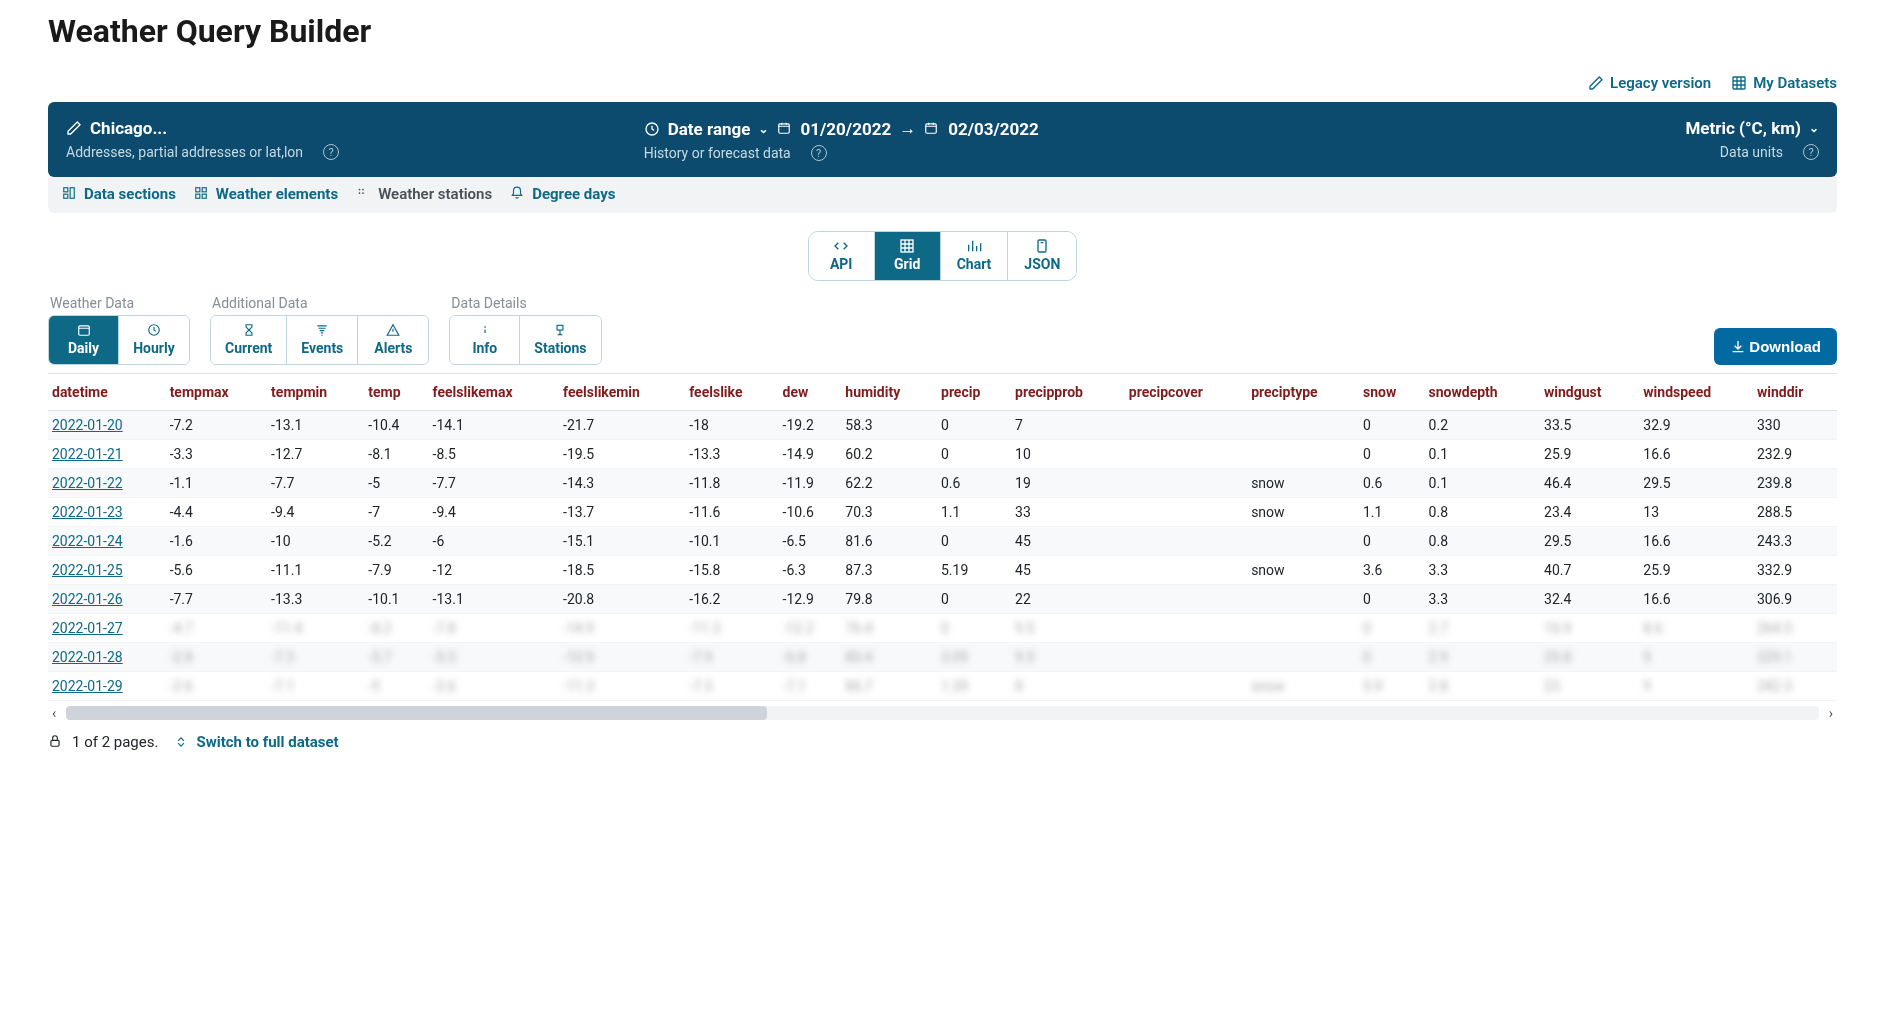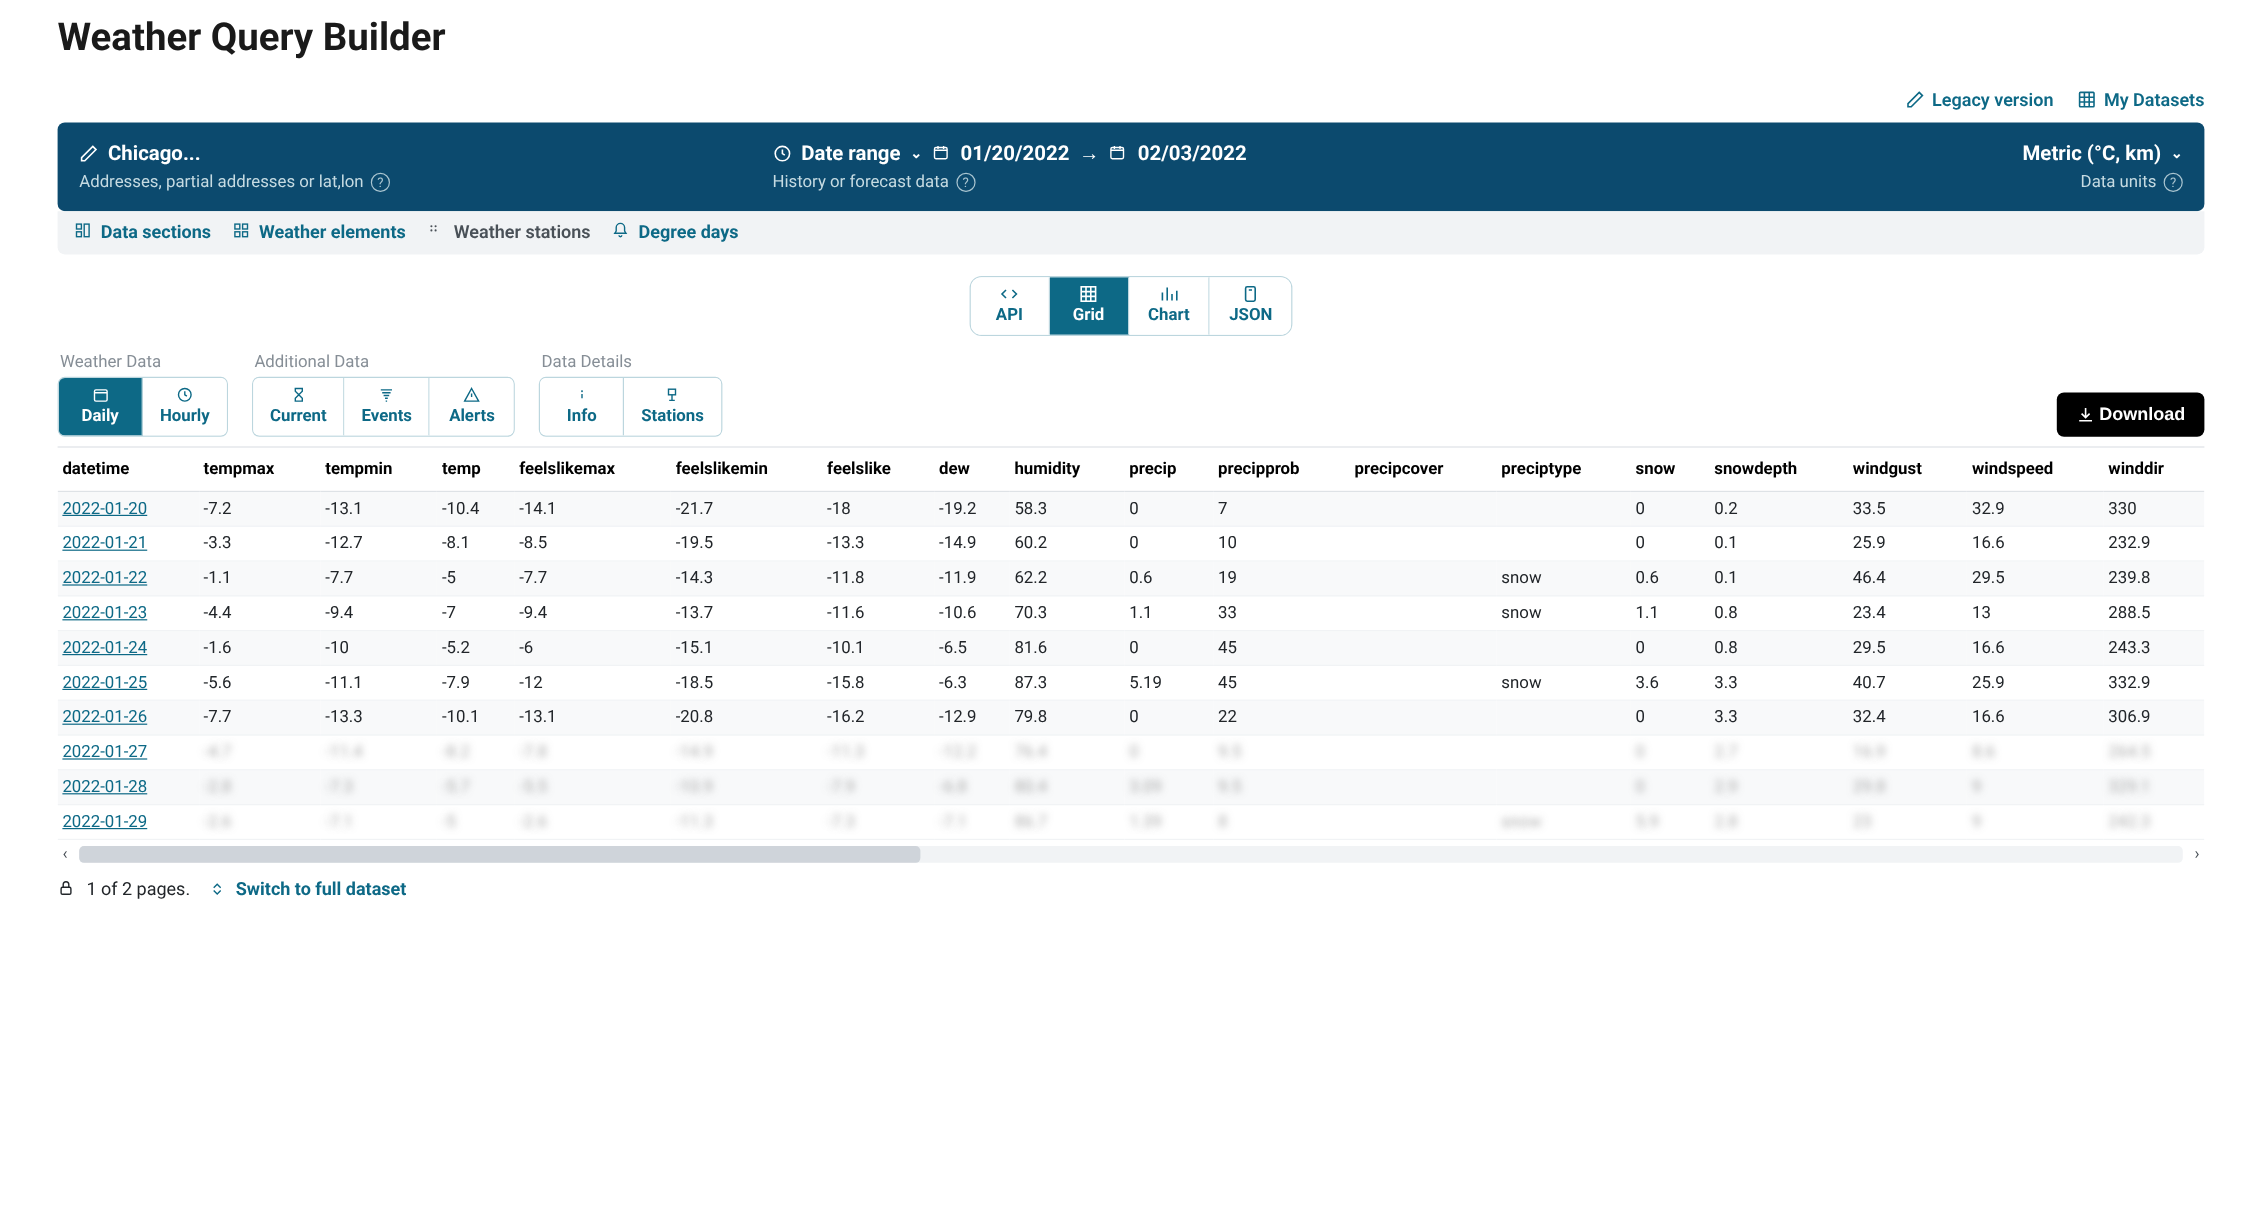--- a/index.html
+++ b/index.html
@@ -9,21 +9,21 @@
 
 .top-links { display: flex; justify-content: flex-end; gap: 20px; margin-bottom: 10px; }
 .top-links a { color: #0d6986; text-decoration: none; font-weight: 600; font-size: 15px; display: inline-flex; align-items: center; gap: 6px; }
 
 .query-bar { background: #0c4a6e; color: #fff; border-radius: 6px; display: flex; padding: 16px 18px; gap: 32px; }
 .query-col { display: flex; flex-direction: column; gap: 6px; }
 .query-col.loc { flex: 1.05; }
 .query-col.date { flex: 1.6; }
 .query-col.units { flex: 0.6; align-items: flex-end; }
 .qc-main { display: flex; align-items: center; gap: 8px; font-size: 17px; font-weight: 700; }
-.qc-sub { color: #c6dbe2; font-size: 14px; display: flex; align-items: center; gap: 6px; }
+.qc-sub { color: #c6dbe2; font-size: 14px; display: flex; align-items: center; gap: 20px; }
 .date-seq { display: inline-flex; align-items: center; gap: 8px; }
 
 .options-bar { background: #f1f3f5; border-radius: 0 0 6px 6px; padding: 8px 14px 10px 14px; margin-bottom: 18px; }
 .options-label { color: #868e96; font-size: 14px; margin-bottom: 4px; }
 .options-links { display: flex; gap: 18px; align-items: center; }
 .options-links a { color: #0d6986; font-weight: 700; text-decoration: none; font-size: 15px; display: inline-flex; align-items: center; gap: 6px; }
 .options-links a.muted { color: #495057; font-weight: 600; }
 
 .view-tabs { display: flex; justify-content: center; margin-bottom: 14px; }
 .tab-group-border { display: inline-flex; border: 1px solid #bcd6de; border-radius: 10px; overflow: hidden; }
@@ -31,25 +31,25 @@
 .tab-btn:last-child { border-right: none; }
 .tab-btn.active { background: #0d6986; color: #fff; }
 .tab-btn .ticon { height: 16px; display: flex; align-items: center; }
 
 .subgroups-row { display: flex; gap: 20px; align-items: flex-end; margin-bottom: 8px; }
 .subgroup { display: flex; flex-direction: column; }
 .subgroup-label { color: #868e96; font-size: 14px; margin-bottom: 4px; padding-left: 2px; }
 .subgroup .tab-group-border { border-radius: 6px; }
 .sub-tab { padding: 6px 14px 8px 14px; min-width: 70px; }
 .spacer { flex: 1; }
-.download-btn { background: #000000; color: #fff; border: none; border-radius: 6px; padding: 10px 16px; font-weight: 700; font-size: 15px; cursor: pointer; display: inline-flex; gap: 3px; align-items: center; }
+.download-btn { background: #0369a1; color: #fff; border: none; border-radius: 6px; padding: 10px 16px; font-weight: 700; font-size: 15px; cursor: pointer; display: inline-flex; gap: 3px; align-items: center; }
 
 .table-wrap { overflow-x: auto; border-top: 1px solid #dee2e6; position: relative; }
 table { border-collapse: collapse; width: 100%; font-size: 14px; }
-th { text-align: left; padding: 10px 10px 10px 4px; font-weight: 700; color: #000000; border-bottom: 1px solid #dee2e6; white-space: nowrap; }
+th { text-align: left; padding: 10px 10px 10px 4px; font-weight: 700; color: #7f1d1d; border-bottom: 1px solid #dee2e6; white-space: nowrap; }
 td { padding: 6px 10px 6px 4px; border-bottom: 1px solid #f1f3f5; white-space: nowrap; }
 tbody tr:nth-child(odd) { background: #f8f9fa; }
 td a { color: #0d6986; text-decoration: underline; }
 tr.blurred td:not(:first-child) { color: transparent; text-shadow: 0 0 6px rgba(100,100,100,0.55); }
 
 .scroll-nav { display: flex; align-items: center; margin-top: 4px; }
 .scroll-nav .bar { flex: 1; height: 14px; background: #f1f3f5; border-radius: 4px; position: relative; margin: 0 6px; }
 .scroll-nav .thumb { position: absolute; left: 0; top: 0; height: 100%; width: 40%; background: #cfd4da; border-radius: 4px; }
 .scroll-nav .arrow { color: #495057; cursor: pointer; font-size: 14px; padding: 0 4px; }
 

